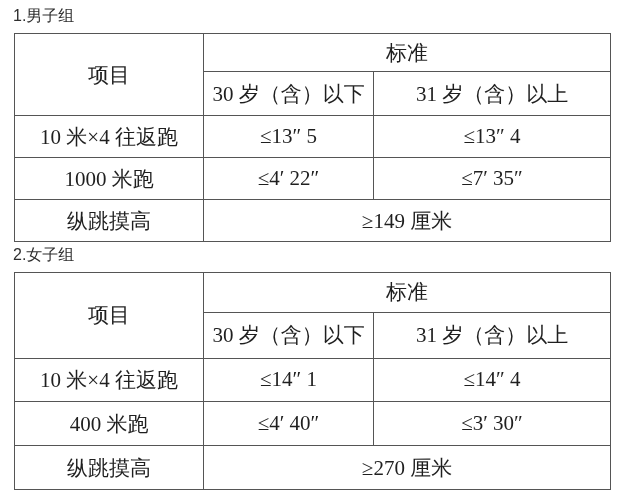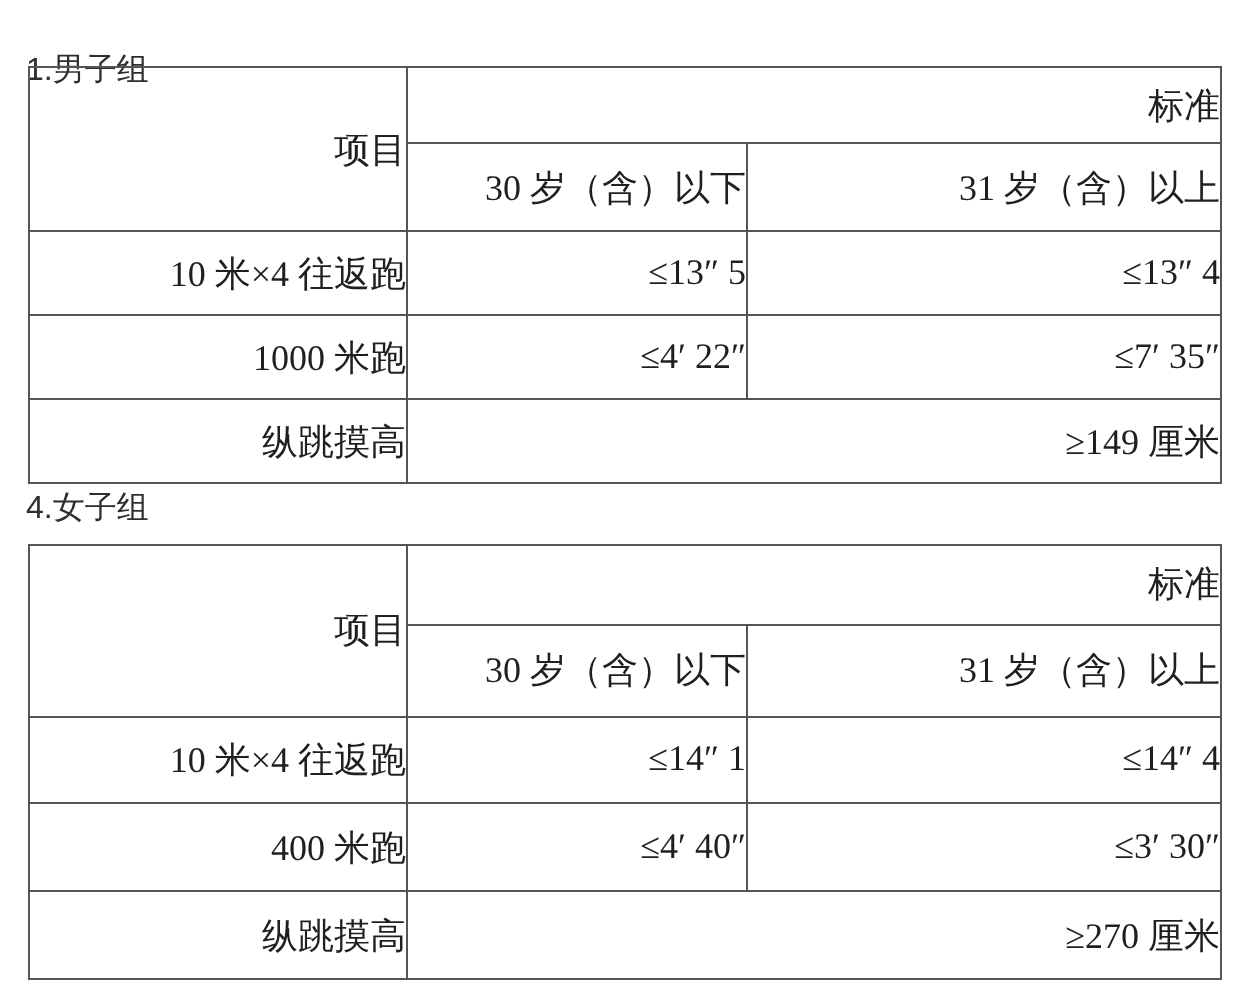--- a/index.html
+++ b/index.html
@@ -21,36 +21,36 @@
   }
   .group-title {
     position: absolute;
     left: 13px;
     font-family: "Liberation Sans", "DejaVu Sans", sans-serif;
     font-size: 16px;
     line-height: 20px;
     color: var(--title-color);
     white-space: nowrap;
   }
-  #title-men { top: 6px; margin-top: 20px; }
+  #title-men { top: 6px; }
   #title-women { top: 245px; }
   table.standards {
     position: absolute;
     left: 14px;
     width: 596px;
     border-collapse: collapse;
     table-layout: fixed;
   }
   #table-men { top: 33px; height: 207px; }
   #table-women { top: 272px; height: 218px; }
   table.standards td {
     border: 1px solid var(--border-color);
-    text-align: right;
+    text-align: center;
     vertical-align: middle;
-    font-size: 18px;
+    font-size: 21px;
     padding: 0;
     white-space: nowrap;
     overflow: hidden;
   }
   tr.hdr-standard { height: 38px; }
   tr.hdr-ages     { height: 44px; }
   tr.data-row     { height: 42px; }
 </style>
 </head>
 <body>
@@ -82,21 +82,21 @@
       <td>≤4′ 22″</td>
       <td>≤7′ 35″</td>
     </tr>
     <tr class="data-row">
       <td>纵跳摸高</td>
       <td colspan="2">≥149 厘米</td>
     </tr>
   </tbody>
 </table>
 
-<div class="group-title" id="title-women">4.女子组</div>
+<div class="group-title" id="title-women">2.女子组</div>
 
 <table class="standards" id="table-women">
   <colgroup>
     <col style="width:189px">
     <col style="width:170px">
     <col style="width:237px">
   </colgroup>
   <tbody>
     <tr class="hdr-standard">
       <td rowspan="2">项目</td>

